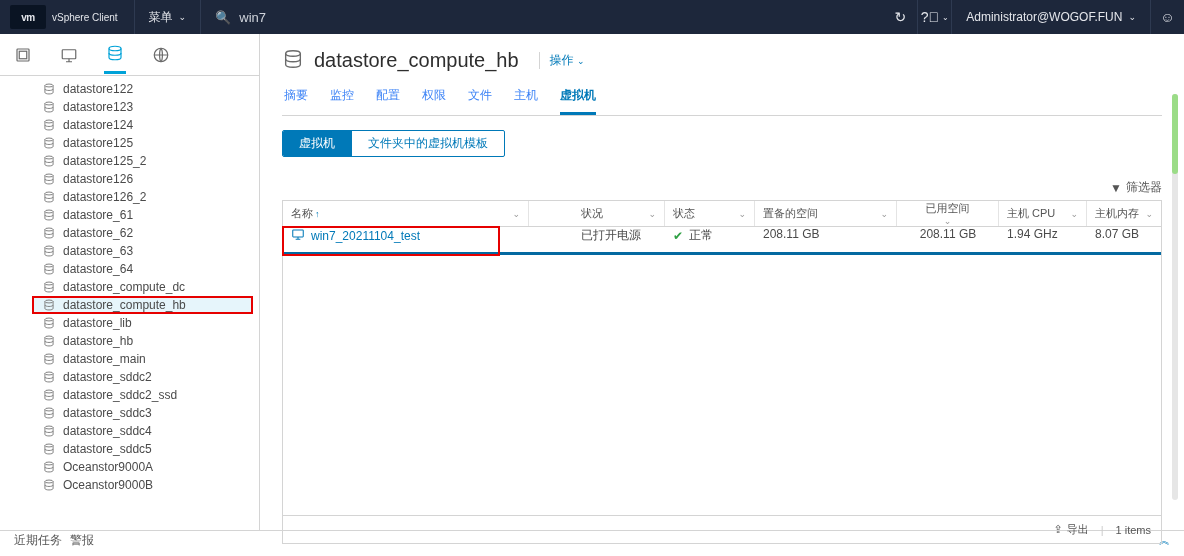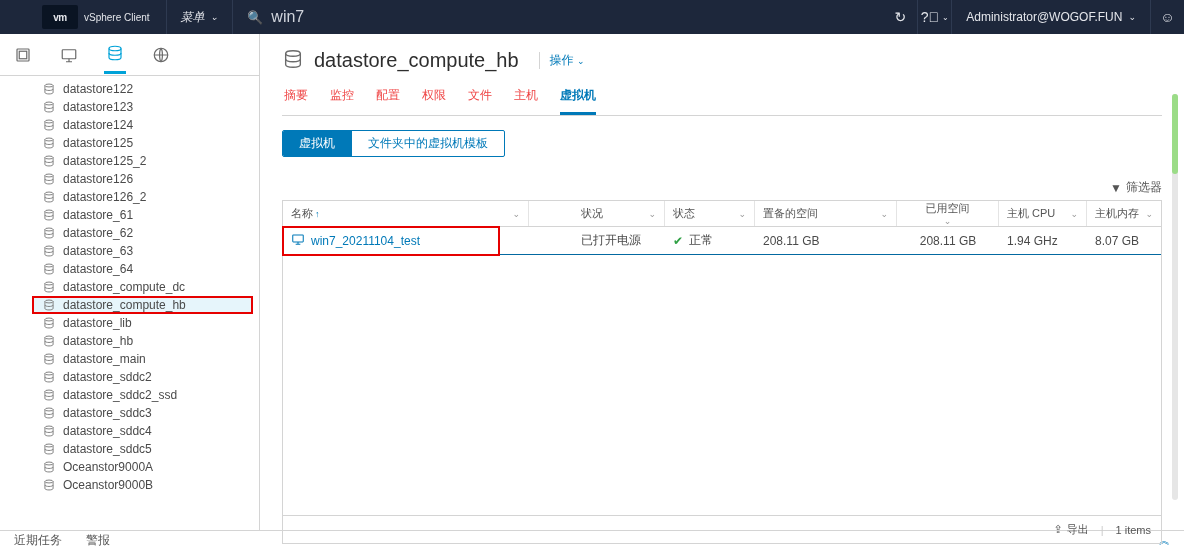--- a/index.html
+++ b/index.html
@@ -1,27 +1,27 @@
 <!DOCTYPE html>
 <html><head>
 <meta charset="utf-8">
 <style>
 * { margin: 0; padding: 0; box-sizing: border-box; font-family: "Segoe UI", Arial, sans-serif; }
 body { width: 1184px; height: 556px; overflow: hidden; background: #fff; font-size: 12px; color: #333; }
 
 
-.topbar { height: 34px; background: #1d273b; display: flex; align-items: center; color: #e4e6eb; padding-left: 32px; }
+.topbar { height: 34px; background: #1d273b; display: flex; align-items: center; color: #e4e6eb; }
 .logo-box { width: 36px; height: 24px; background: #0a1423; margin: 0 6px 0 10px; display: flex; align-items: center; justify-content: center; border-radius: 2px; }
 .logo-box span { font-weight: bold; font-size: 10px; letter-spacing: -0.5px; }
 .app-title { font-size: 10px; margin-right: 16px; }
-.menu-dd { display: flex; align-items: center; padding: 0 14px; height: 34px; border-left: 1px solid #2e3a51; border-right: 1px solid #2e3a51; font-size: 12px; cursor: pointer; font-style: italic; }
+.menu-dd { display: flex; align-items: center; padding: 0 14px; height: 34px; border-left: 1px solid #2e3a51; border-right: 1px solid #2e3a51; font-size: 12px; cursor: pointer; }
 .chev { margin-left: 6px; font-size: 9px; }
 .search-area { display: flex; align-items: center; padding: 0 14px; height: 34px; flex: 0 0 auto; }
 .mag { font-size: 13px; margin-right: 8px; opacity: .85; }
-.search-text { font-size: 16px; color: #cfd3db; }
+.search-text { font-size: 13px; color: #cfd3db; }
 .topbar-spacer { flex: 1; }
 .top-icon { width: 34px; height: 34px; display: flex; align-items: center; justify-content: center; cursor: pointer; font-size: 14px; border-left: 1px solid #2e3a51; }
 .top-icon.noborder { border-left: none; }
 .user-dd { display: flex; align-items: center; padding: 0 14px; height: 34px; border-left: 1px solid #2e3a51; cursor: pointer; font-size: 12px; }
 
 
 .outer { display: flex; height: 496px; }
 .sidebar { width: 260px; border-right: 1px solid #d4d4d4; display: flex; flex-direction: column; overflow: hidden; position: relative; }
 .inv-tabs { height: 42px; border-bottom: 1px solid #d4d4d4; display: flex; align-items: center; padding: 0 12px; gap: 24px; }
 .inv-tab { width: 22px; height: 38px; display: flex; align-items: center; justify-content: center; cursor: pointer; color: #6a6a6a; }
@@ -37,21 +37,21 @@
 
 
 .content { flex: 1; display: flex; flex-direction: column; position: relative; background: #fff; }
 .content-head { padding: 14px 22px 0 22px; }
 .title-row { display: flex; align-items: center; gap: 10px; }
 .title-row .big-icon svg { width: 22px; height: 22px; }
 .obj-title { font-size: 20px; color: #2e2e2e; font-weight: 400; }
 .actions-link { font-size: 12px; color: #0079b8; cursor: pointer; margin-left: 10px; border-left:1px solid #d4d4d4; padding-left:10px; }
 
 .tabs { display: flex; gap: 22px; margin-top: 14px; border-bottom: 1px solid #d4d4d4; padding: 0 2px; }
-.tab { font-size: 12px; color: #ef4444; padding-bottom: 8px; cursor: pointer; }
+.tab { font-size: 12px; color: #3b82f6; padding-bottom: 8px; cursor: pointer; }
 .tab.active { color: #0079b8; border-bottom: 3px solid #0079b8; font-weight: 600; }
 
 .subtabs-wrap { padding: 14px 22px 0 22px; }
 .subtabs { display: flex; border: 1px solid #0079b8; width: max-content; border-radius: 2px; overflow: hidden; }
 .subtab { font-size: 12px; padding: 4px 16px; cursor: pointer; color: #0079b8; }
 .subtab.active { background: #0079b8; color: #fff; }
 .subtab + .subtab { border-left: 1px solid #0079b8; }
 
 .filter-row { display:flex; justify-content:flex-end; align-items:center; padding: 22px 22px 4px 22px; font-size:12px; color:#555; gap:4px; cursor:pointer; }
 
@@ -63,36 +63,36 @@
 .gcell .dd { font-size: 9px; color:#999; }
 .c-name { width: 246px; }
 .c-status { width: 92px; margin-left: 44px; }
 .c-state { width: 90px; }
 .c-prov { width: 142px; }
 .c-used { width: 102px; flex-direction: column; }
 .c-cpu { width: 88px; }
 .c-mem { flex:1; }
 .sort-asc { font-size:9px; color:#0079b8; margin-left:2px; }
 
-.grow { display:flex; height:28px; align-items:center; border-bottom:1px solid #0369a1; font-size:12px; color:#4a4a4a; }
+.grow { display:flex; height:28px; align-items:flex-start; border-bottom:3px solid #0369a1; font-size:12px; color:#4a4a4a; }
 .gdata { padding: 0 8px; display:flex; align-items:center; gap:6px; }
 .vm-link { color:#0079b8; cursor:pointer; }
 .check { color:#2ea043; font-size:12px; }
 
 .redbox-row { position:absolute; border:2px solid #e60000; left:22px; top:26px; width:218px; height:30px; pointer-events:none; }
 
 .grid-body-spacer { height: 260px; }
 .grid-footer { display:flex; justify-content:flex-end; align-items:center; height:28px; border-top:1px solid #d4d4d4; padding:0 10px; font-size:11px; color:#555; gap:12px; }
 .export { display:flex; align-items:center; gap:4px; cursor:pointer; }
 
 .right-scroll { position:absolute; right:6px; top:60px; bottom:30px; width:6px; background:#e6e6e6; border-radius:3px; }
 .right-scroll .thumb { position:absolute; left:0; right:0; top:0; height:80px; background:#9bdc87; border-radius:3px; }
 
 
-.bottombar { height:20px; border-top:1px solid #d4d4d4; display:flex; align-items:center; padding:0 14px; gap:24px; font-size:12px; color:#555; }
+.bottombar { height:20px; border-top:1px solid #d4d4d4; display:flex; align-items:center; padding:0 14px; gap:8px; font-size:12px; color:#555; }
 .bottombar span { cursor:pointer; }
 .bottombar .up { margin-left:auto; font-size:11px; color:#0079b8; cursor:pointer; }
 </style>
 </head>
 <body>
 
 <div class="topbar">
   <div class="logo-box">
       <span>vm</span>
     </div>

